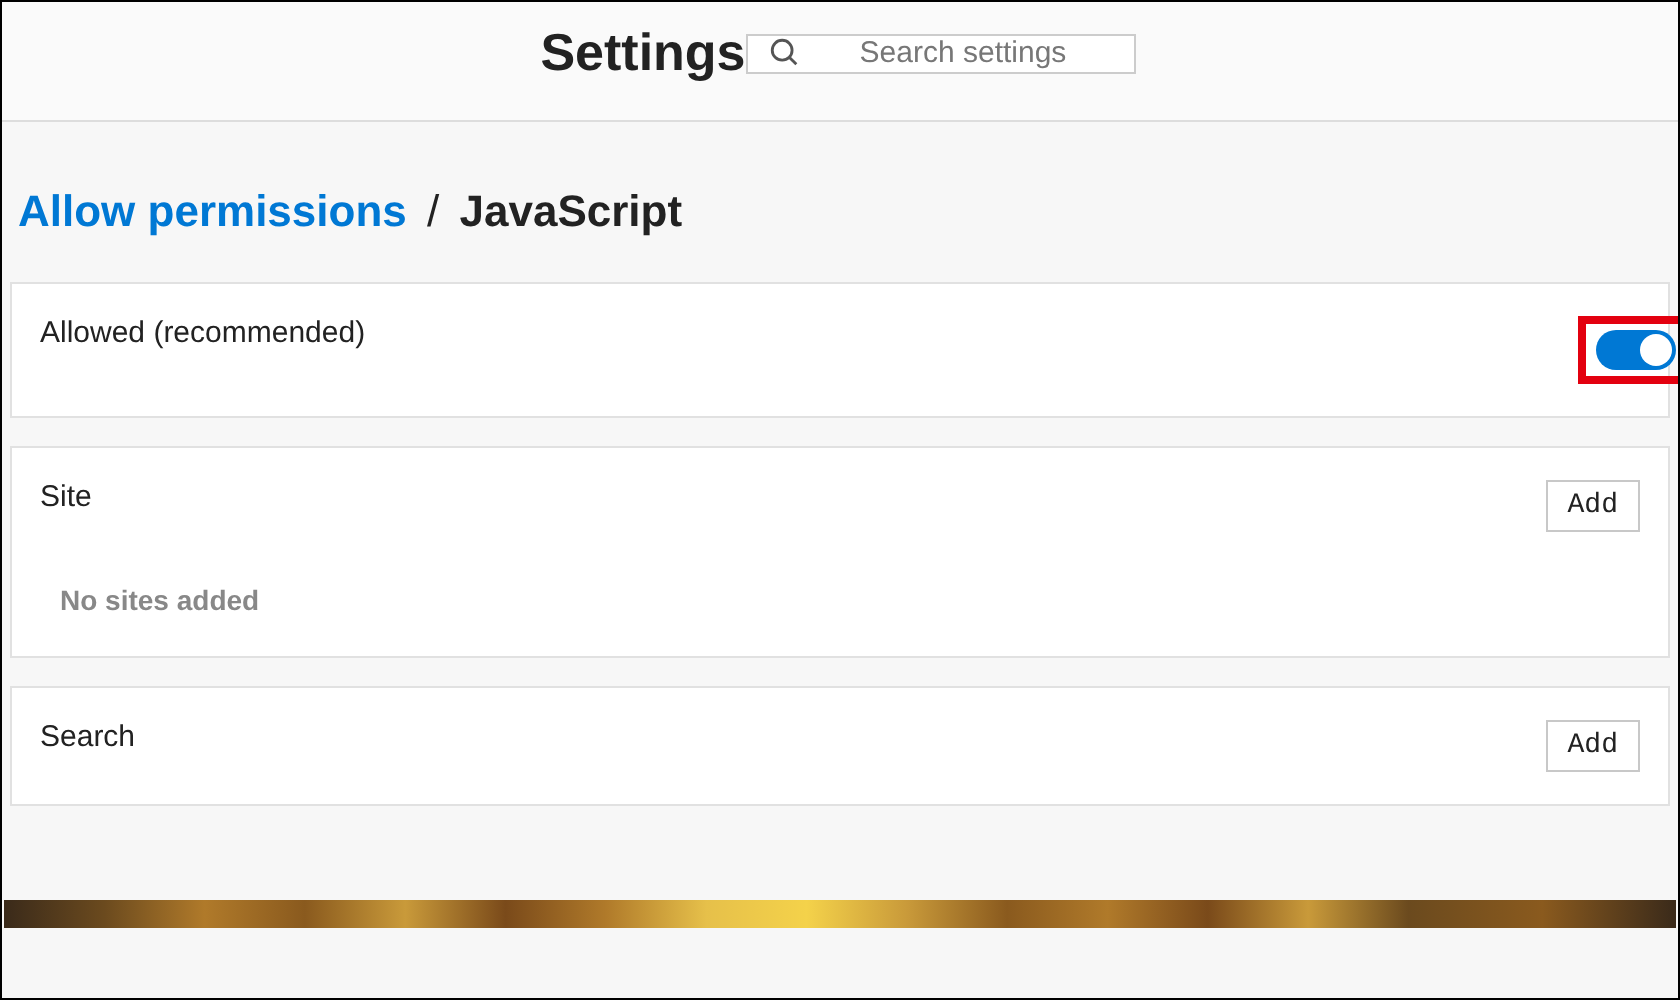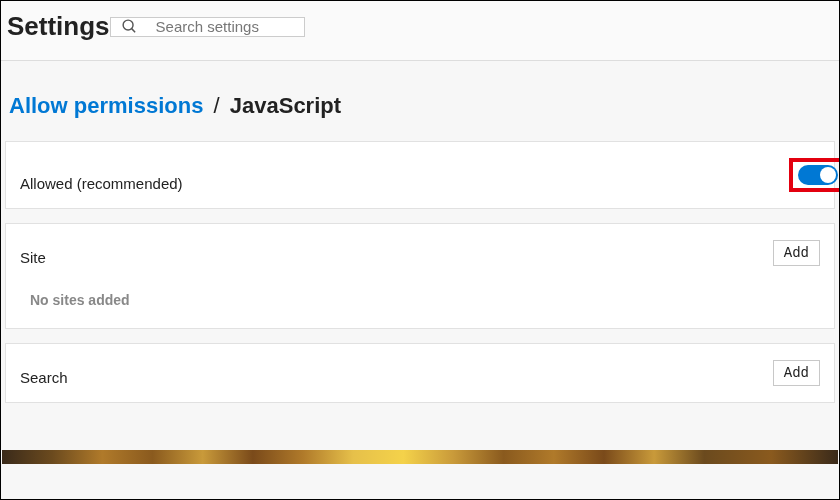--- a/index.html
+++ b/index.html
@@ -9,39 +9,39 @@
     background: #f7f7f7;
     width: 840px;
     height: 500px;
     overflow: hidden;
     position: relative;
     border: 1px solid #000;
   }
   .header {
     display: flex;
     align-items: center;
-    justify-content: flex-start;
+    justify-content: center;
     padding: 10px 8px 18px 6px;
     background: #fafafa;
     border-bottom: 1px solid #ddd;
   }
   .page-title {
     font-size: 26px;
     font-weight: 600;
     color: #222;
   }
   .search {
     display: flex;
     align-items: center;
     width: 195px;
     height: 20px;
     border: 1px solid #ccc;
     background: #fff;
     padding: 0 10px;
-    gap: 16px;
+    gap: 27px;
   }
   .search svg { flex: 0 0 auto; }
   .search input {
     border: none;
     outline: none;
     font-size: 15px;
     color: #555;
     width: 100%;
     background: transparent;
   }
@@ -54,21 +54,21 @@
   }
   .breadcrumb .link { color: #0078d4; }
   .breadcrumb .sep { color: #222; font-weight: 400; margin: 0 4px; }
   .panel {
     background: #fff;
     border: 1px solid #e1e1e1;
     margin: 0 4px 14px 4px;
   }
   .panel-row {
     display: flex;
-    align-items: flex-end;
+    align-items: flex-start;
     justify-content: space-between;
     padding: 16px 14px;
     font-size: 15px;
     color: #222;
   }
   .panel-sub {
     padding: 10px 24px 20px 24px;
     font-size: 14px;
     color: #888;
     font-weight: bold;

